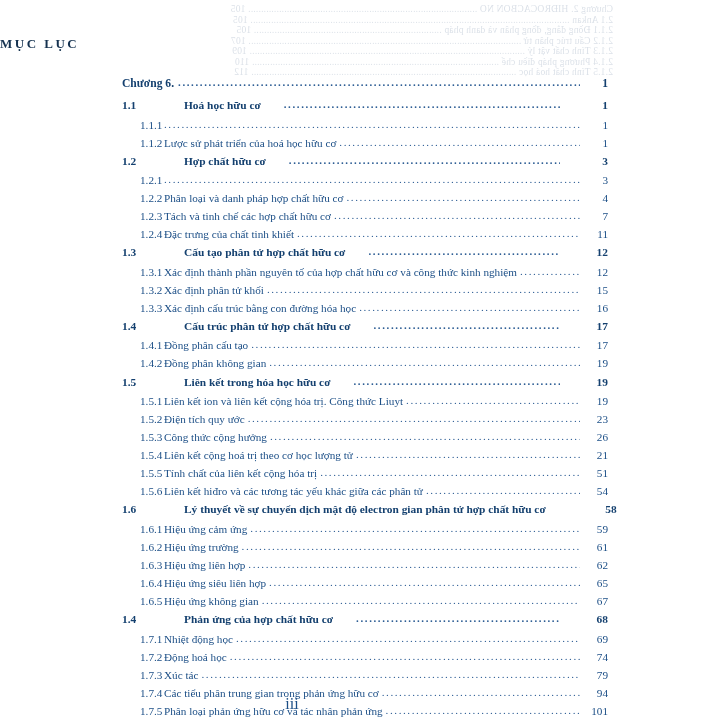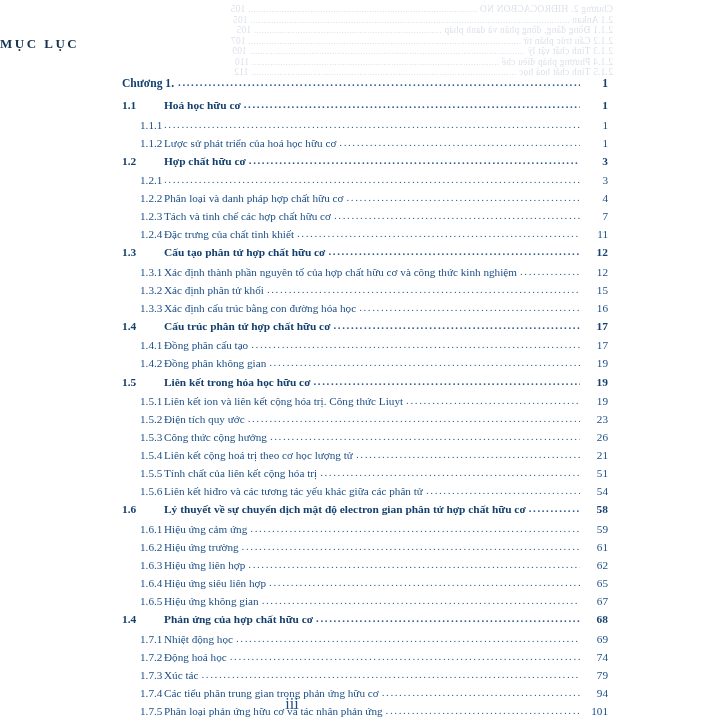--- a/index.html
+++ b/index.html
@@ -74,20 +74,21 @@
     font-weight: bold;
     font-size: 11.6px;
     height: 22px;
     color: #14406f;
   }
   .row.lvl1 {
     font-weight: bold;
     color: #14406f;
     height: 19.5px;
     font-size: 11.4px;
+    gap: 20px;
   }
   .row.lvl1 .num { font-weight: bold; }
 
   .num {
     flex: 0 0 auto;
     white-space: nowrap;
   }
   .row.chapter .num { margin-right: 4px; }
   .row.lvl1 .num { width: 42px; }
   .row.lvl2 .num { width: 42px; padding-left: 18px; box-sizing: border-box; }
@@ -136,21 +137,21 @@
     <div class="ghost-line" style="top: 56.5px; left: 112px;">2.1.4  Phương pháp điều chế ................................................................................................ 110</div>
     <div class="ghost-line" style="top: 67px; left: 112px;">2.1.5  Tính chất hoá học ....................................................................................................... 112</div>
   </div>
 
 <div class="page">
 
   <div class="doc-title">MỤC LỤC</div>
 
   <div class="toc" id="toc">
       <div class="row chapter">
-        <span class="num">Chương 1.</span>
+        <span class="num">Chương 6.</span>
         <span class="dots">................................................................................................................................................................</span>
         <span class="pg">1</span>
       </div>
       <div class="row lvl1">
         <span class="num">1.1</span>
         <span class="txt">Hoá học hữu cơ</span>
         <span class="dots">................................................................................................................................................................</span>
         <span class="pg">1</span>
       </div>
       <div class="row lvl2">

